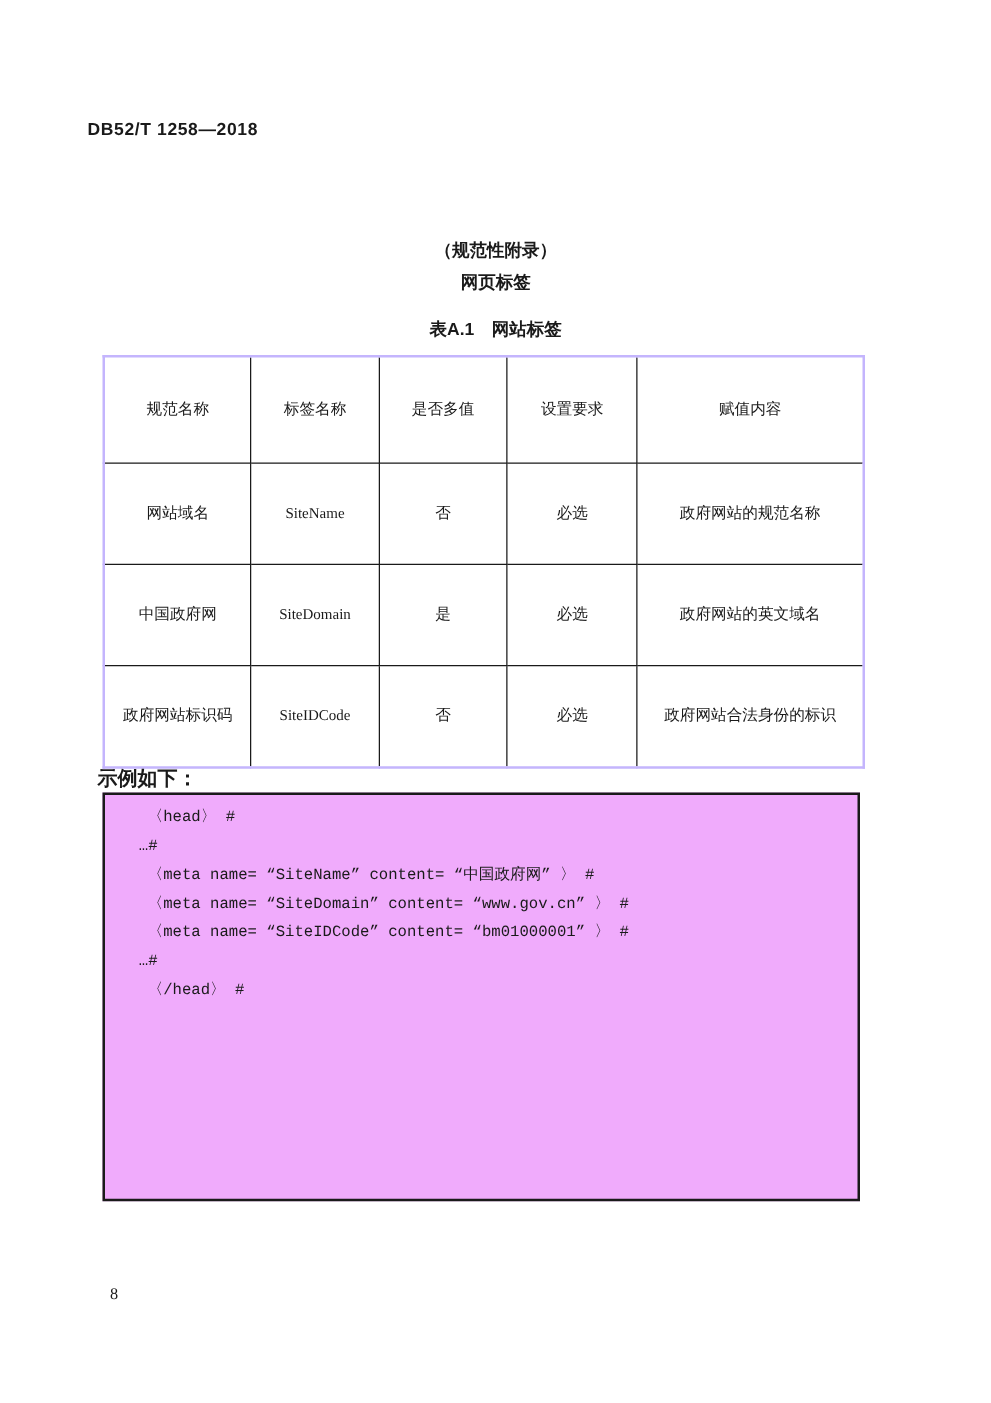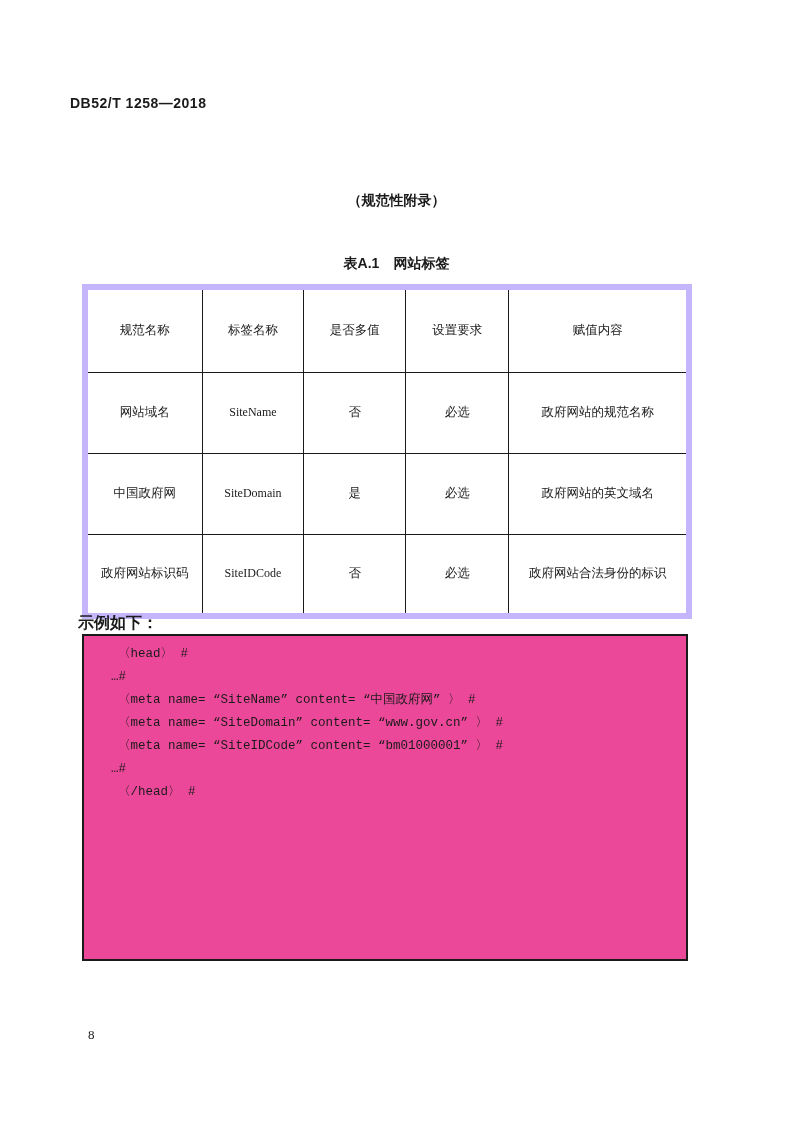--- a/index.html
+++ b/index.html
@@ -51,21 +51,21 @@
     white-space: pre;
   }
   table.site-tags {
     position: absolute;
     left: 82px;
     top: 284px;
     width: 610px;
     height: 329px;
     border-collapse: collapse;
     table-layout: fixed;
-    border: 6px solid #c4b5fd;
+    border: 2px solid #c4b5fd;
   }
   table.site-tags td, table.site-tags th {
     border: 1px solid #1a1a1a;
     text-align: center;
     vertical-align: middle;
     font-size: 12.5px;
     font-weight: 400;
     font-family: "Liberation Serif", serif;
     padding: 0 4px;
     white-space: nowrap;
@@ -87,21 +87,21 @@
     font-weight: 700;
     font-size: 16px;
   }
   .code-box {
     position: absolute;
     left: 82px;
     top: 634px;
     width: 606px;
     height: 327px;
     border: 2px solid #1a1a1a;
-    background: #ec4899;
+    background: #f0abfc;
     padding-top: 7px;
     box-sizing: border-box;
   }
   .code-line {
     font-family: "Liberation Mono", monospace;
     font-size: 12.5px;
     line-height: 23px;
     white-space: pre;
     padding-left: 34px;
     color: #1a1a1a;
@@ -118,20 +118,21 @@
   }
 </style>
 </head>
 <body>
 
 <div class="page">
 
   <div class="doc-header">DB52/T 1258—2018</div>
 
   <div class="title-line title-2">（规范性附录）</div>
+  <div class="title-line title-3">网页标签</div>
 
   <div class="table-caption">表A.1　网站标签</div>
 
   <table class="site-tags">
     <colgroup>
       <col style="width:19.4%">
       <col style="width:16.8%">
       <col style="width:16.9%">
       <col style="width:17.1%">
       <col style="width:29.8%">

